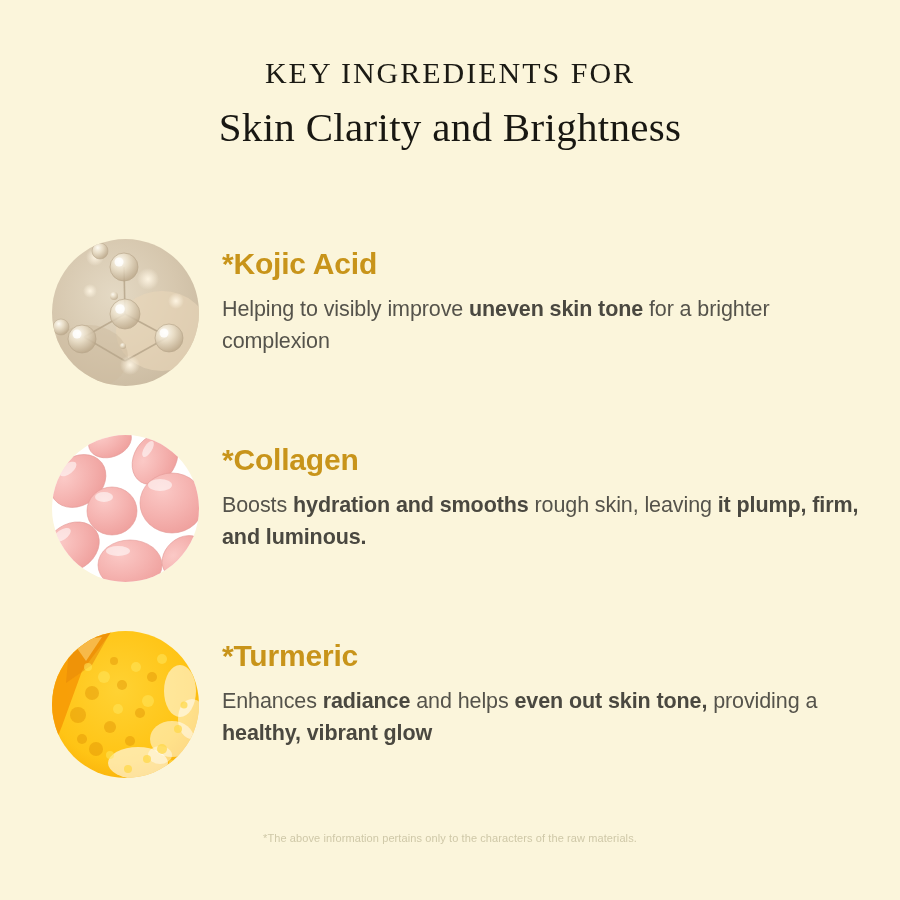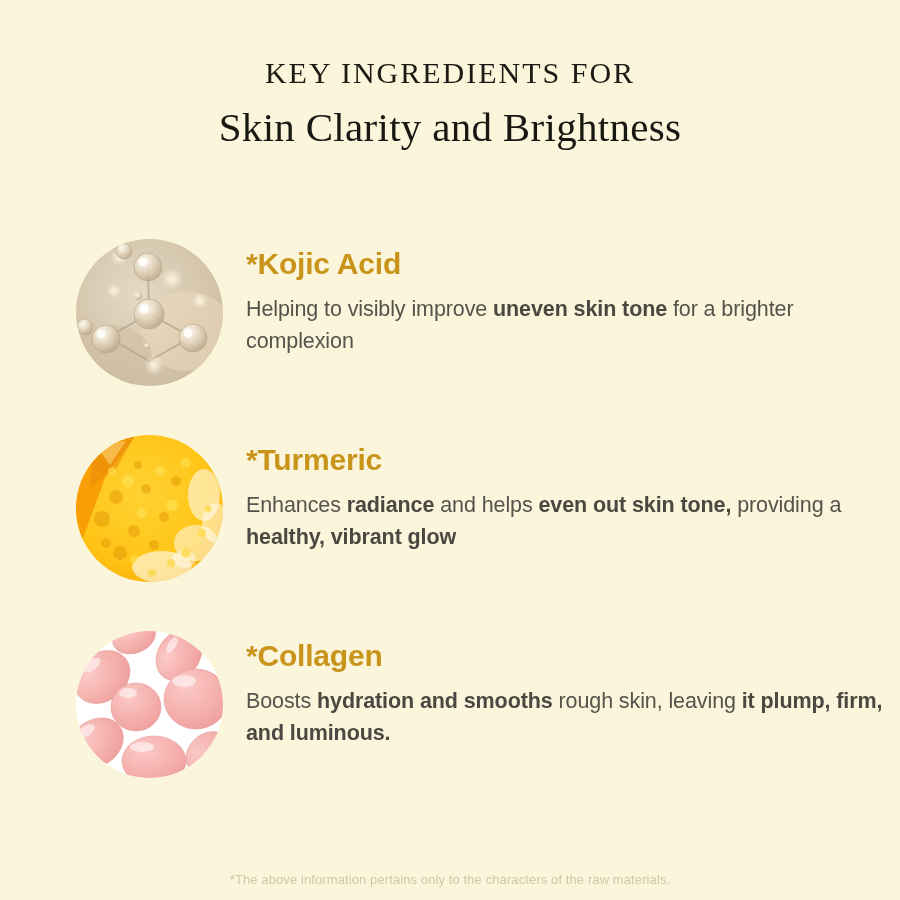--- a/index.html
+++ b/index.html
@@ -27,21 +27,21 @@
   .headline {
     font-family:"Liberation Serif", serif;
     font-size:41px;
     color:#181712;
     line-height:1.08;
     margin-top:17px;
     letter-spacing:0.3px;
   }
 
   
-  .rows { position:absolute; top:239px; left:0; width:900px;padding-left:24px; }
+  .rows { position:absolute; top:239px; left:0; width:900px; }
 
   .row { position:relative; height:196px; }
 
   .thumb {
     position:absolute;
     left:52px; top:0;
     width:147px; height:147px;
     border-radius:50%;
     overflow:hidden;
   }
@@ -65,24 +65,23 @@
     letter-spacing:-0.1px;
   }
   .ing-desc b { font-weight:bold; color:#4A4840; }
 
   
   .footnote {
     position:absolute;
     left:0; top:832px;
     width:900px;
     text-align:center;
-    font-size:13px;
+    font-size:11px;
     color:#CFC8A8;
     letter-spacing:0.1px;
-    margin-top:40px;
   }
 </style>
 </head>
 <body>
 
 <div class="page">
 
   <div class="header">
     <div class="kicker">KEY INGREDIENTS FOR</div>
     <div class="headline">Skin Clarity and Brightness</div>
@@ -143,20 +142,57 @@
       <div class="row-text">
         <div class="ing-name">*Kojic Acid</div>
         <div class="ing-desc"><span>Helping  to visibly improve </span><b>uneven skin tone</b><span> for a brighter complexion</span></div>
       </div>
     </div>
 
     <div class="row">
       <div class="thumb">
         <svg viewBox="0 0 147 147" preserveAspectRatio="xMidYMid slice">
           <defs>
+            <radialGradient id="cap" cx="35%" cy="28%" r="78%">
+              <stop offset="0%" stop-color="#FBC9C6"></stop>
+              <stop offset="55%" stop-color="#F5B3B0"></stop>
+              <stop offset="100%" stop-color="#EFA09D"></stop>
+            </radialGradient>
+          </defs>
+          <rect width="147" height="147" fill="#FFFFFF"></rect>
+          <g stroke="#E49A97" stroke-width="0.6">
+            <ellipse cx="26" cy="46" rx="30" ry="24" fill="url(#cap)" transform="rotate(-38 26 46)"></ellipse>
+            <ellipse cx="103" cy="24" rx="27" ry="21" fill="url(#cap)" transform="rotate(-58 103 24)"></ellipse>
+            <ellipse cx="120" cy="68" rx="32" ry="30" fill="url(#cap)"></ellipse>
+            <ellipse cx="60" cy="76" rx="25" ry="24" fill="url(#cap)"></ellipse>
+            <ellipse cx="20" cy="112" rx="29" ry="23" fill="url(#cap)" transform="rotate(-34 20 112)"></ellipse>
+            <ellipse cx="78" cy="130" rx="32" ry="25" fill="url(#cap)"></ellipse>
+            <ellipse cx="132" cy="122" rx="24" ry="19" fill="url(#cap)" transform="rotate(-42 132 122)"></ellipse>
+            <ellipse cx="58" cy="6" rx="22" ry="16" fill="url(#cap)" transform="rotate(-20 58 6)"></ellipse>
+          </g>
+          <g fill="#FFFFFF" opacity="0.55">
+            <ellipse cx="16" cy="34" rx="10" ry="5" transform="rotate(-38 16 34)"></ellipse>
+            <ellipse cx="96" cy="14" rx="9" ry="4" transform="rotate(-58 96 14)"></ellipse>
+            <ellipse cx="108" cy="50" rx="12" ry="6"></ellipse>
+            <ellipse cx="52" cy="62" rx="9" ry="5"></ellipse>
+            <ellipse cx="10" cy="100" rx="10" ry="5" transform="rotate(-34 10 100)"></ellipse>
+            <ellipse cx="66" cy="116" rx="12" ry="5"></ellipse>
+          </g>
+        </svg>
+      </div>
+      <div class="row-text">
+        <div class="ing-name">*Collagen</div>
+        <div class="ing-desc"><span>Boosts </span><b>hydration and smooths</b><span> rough skin, leaving </span><b>it plump, firm, and luminous.</b></div>
+      </div>
+    </div>
+
+    <div class="row">
+      <div class="thumb">
+        <svg viewBox="0 0 147 147" preserveAspectRatio="xMidYMid slice">
+          <defs>
             <radialGradient id="tbg" cx="45%" cy="40%" r="80%">
               <stop offset="0%" stop-color="#FFD233"></stop>
               <stop offset="60%" stop-color="#FFC415"></stop>
               <stop offset="100%" stop-color="#F5A000"></stop>
             </radialGradient>
             <radialGradient id="twhite" cx="50%" cy="50%" r="50%">
               <stop offset="0%" stop-color="#FFFFFF" stop-opacity="0.95"></stop>
               <stop offset="100%" stop-color="#FFFFFF" stop-opacity="0"></stop>
             </radialGradient>
           </defs>
@@ -201,54 +237,17 @@
             <circle cx="58" cy="124" r="4"></circle>
           </g>
         </svg>
       </div>
       <div class="row-text">
         <div class="ing-name">*Turmeric</div>
         <div class="ing-desc"><span>Enhances </span><b>radiance</b><span> and helps </span><b>even out skin tone,</b><span> providing a </span><b>healthy, vibrant glow</b></div>
       </div>
     </div>
 
-    <div class="row">
-      <div class="thumb">
-        <svg viewBox="0 0 147 147" preserveAspectRatio="xMidYMid slice">
-          <defs>
-            <radialGradient id="cap" cx="35%" cy="28%" r="78%">
-              <stop offset="0%" stop-color="#FBC9C6"></stop>
-              <stop offset="55%" stop-color="#F5B3B0"></stop>
-              <stop offset="100%" stop-color="#EFA09D"></stop>
-            </radialGradient>
-          </defs>
-          <rect width="147" height="147" fill="#FFFFFF"></rect>
-          <g stroke="#E49A97" stroke-width="0.6">
-            <ellipse cx="26" cy="46" rx="30" ry="24" fill="url(#cap)" transform="rotate(-38 26 46)"></ellipse>
-            <ellipse cx="103" cy="24" rx="27" ry="21" fill="url(#cap)" transform="rotate(-58 103 24)"></ellipse>
-            <ellipse cx="120" cy="68" rx="32" ry="30" fill="url(#cap)"></ellipse>
-            <ellipse cx="60" cy="76" rx="25" ry="24" fill="url(#cap)"></ellipse>
-            <ellipse cx="20" cy="112" rx="29" ry="23" fill="url(#cap)" transform="rotate(-34 20 112)"></ellipse>
-            <ellipse cx="78" cy="130" rx="32" ry="25" fill="url(#cap)"></ellipse>
-            <ellipse cx="132" cy="122" rx="24" ry="19" fill="url(#cap)" transform="rotate(-42 132 122)"></ellipse>
-            <ellipse cx="58" cy="6" rx="22" ry="16" fill="url(#cap)" transform="rotate(-20 58 6)"></ellipse>
-          </g>
-          <g fill="#FFFFFF" opacity="0.55">
-            <ellipse cx="16" cy="34" rx="10" ry="5" transform="rotate(-38 16 34)"></ellipse>
-            <ellipse cx="96" cy="14" rx="9" ry="4" transform="rotate(-58 96 14)"></ellipse>
-            <ellipse cx="108" cy="50" rx="12" ry="6"></ellipse>
-            <ellipse cx="52" cy="62" rx="9" ry="5"></ellipse>
-            <ellipse cx="10" cy="100" rx="10" ry="5" transform="rotate(-34 10 100)"></ellipse>
-            <ellipse cx="66" cy="116" rx="12" ry="5"></ellipse>
-          </g>
-        </svg>
-      </div>
-      <div class="row-text">
-        <div class="ing-name">*Collagen</div>
-        <div class="ing-desc"><span>Boosts </span><b>hydration and smooths</b><span> rough skin, leaving </span><b>it plump, firm, and luminous.</b></div>
-      </div>
-    </div>
-
   </div>
 
   <div class="footnote">*The above information pertains only to the characters of the raw materials.</div>
 
 </div>
 
 </body></html>

